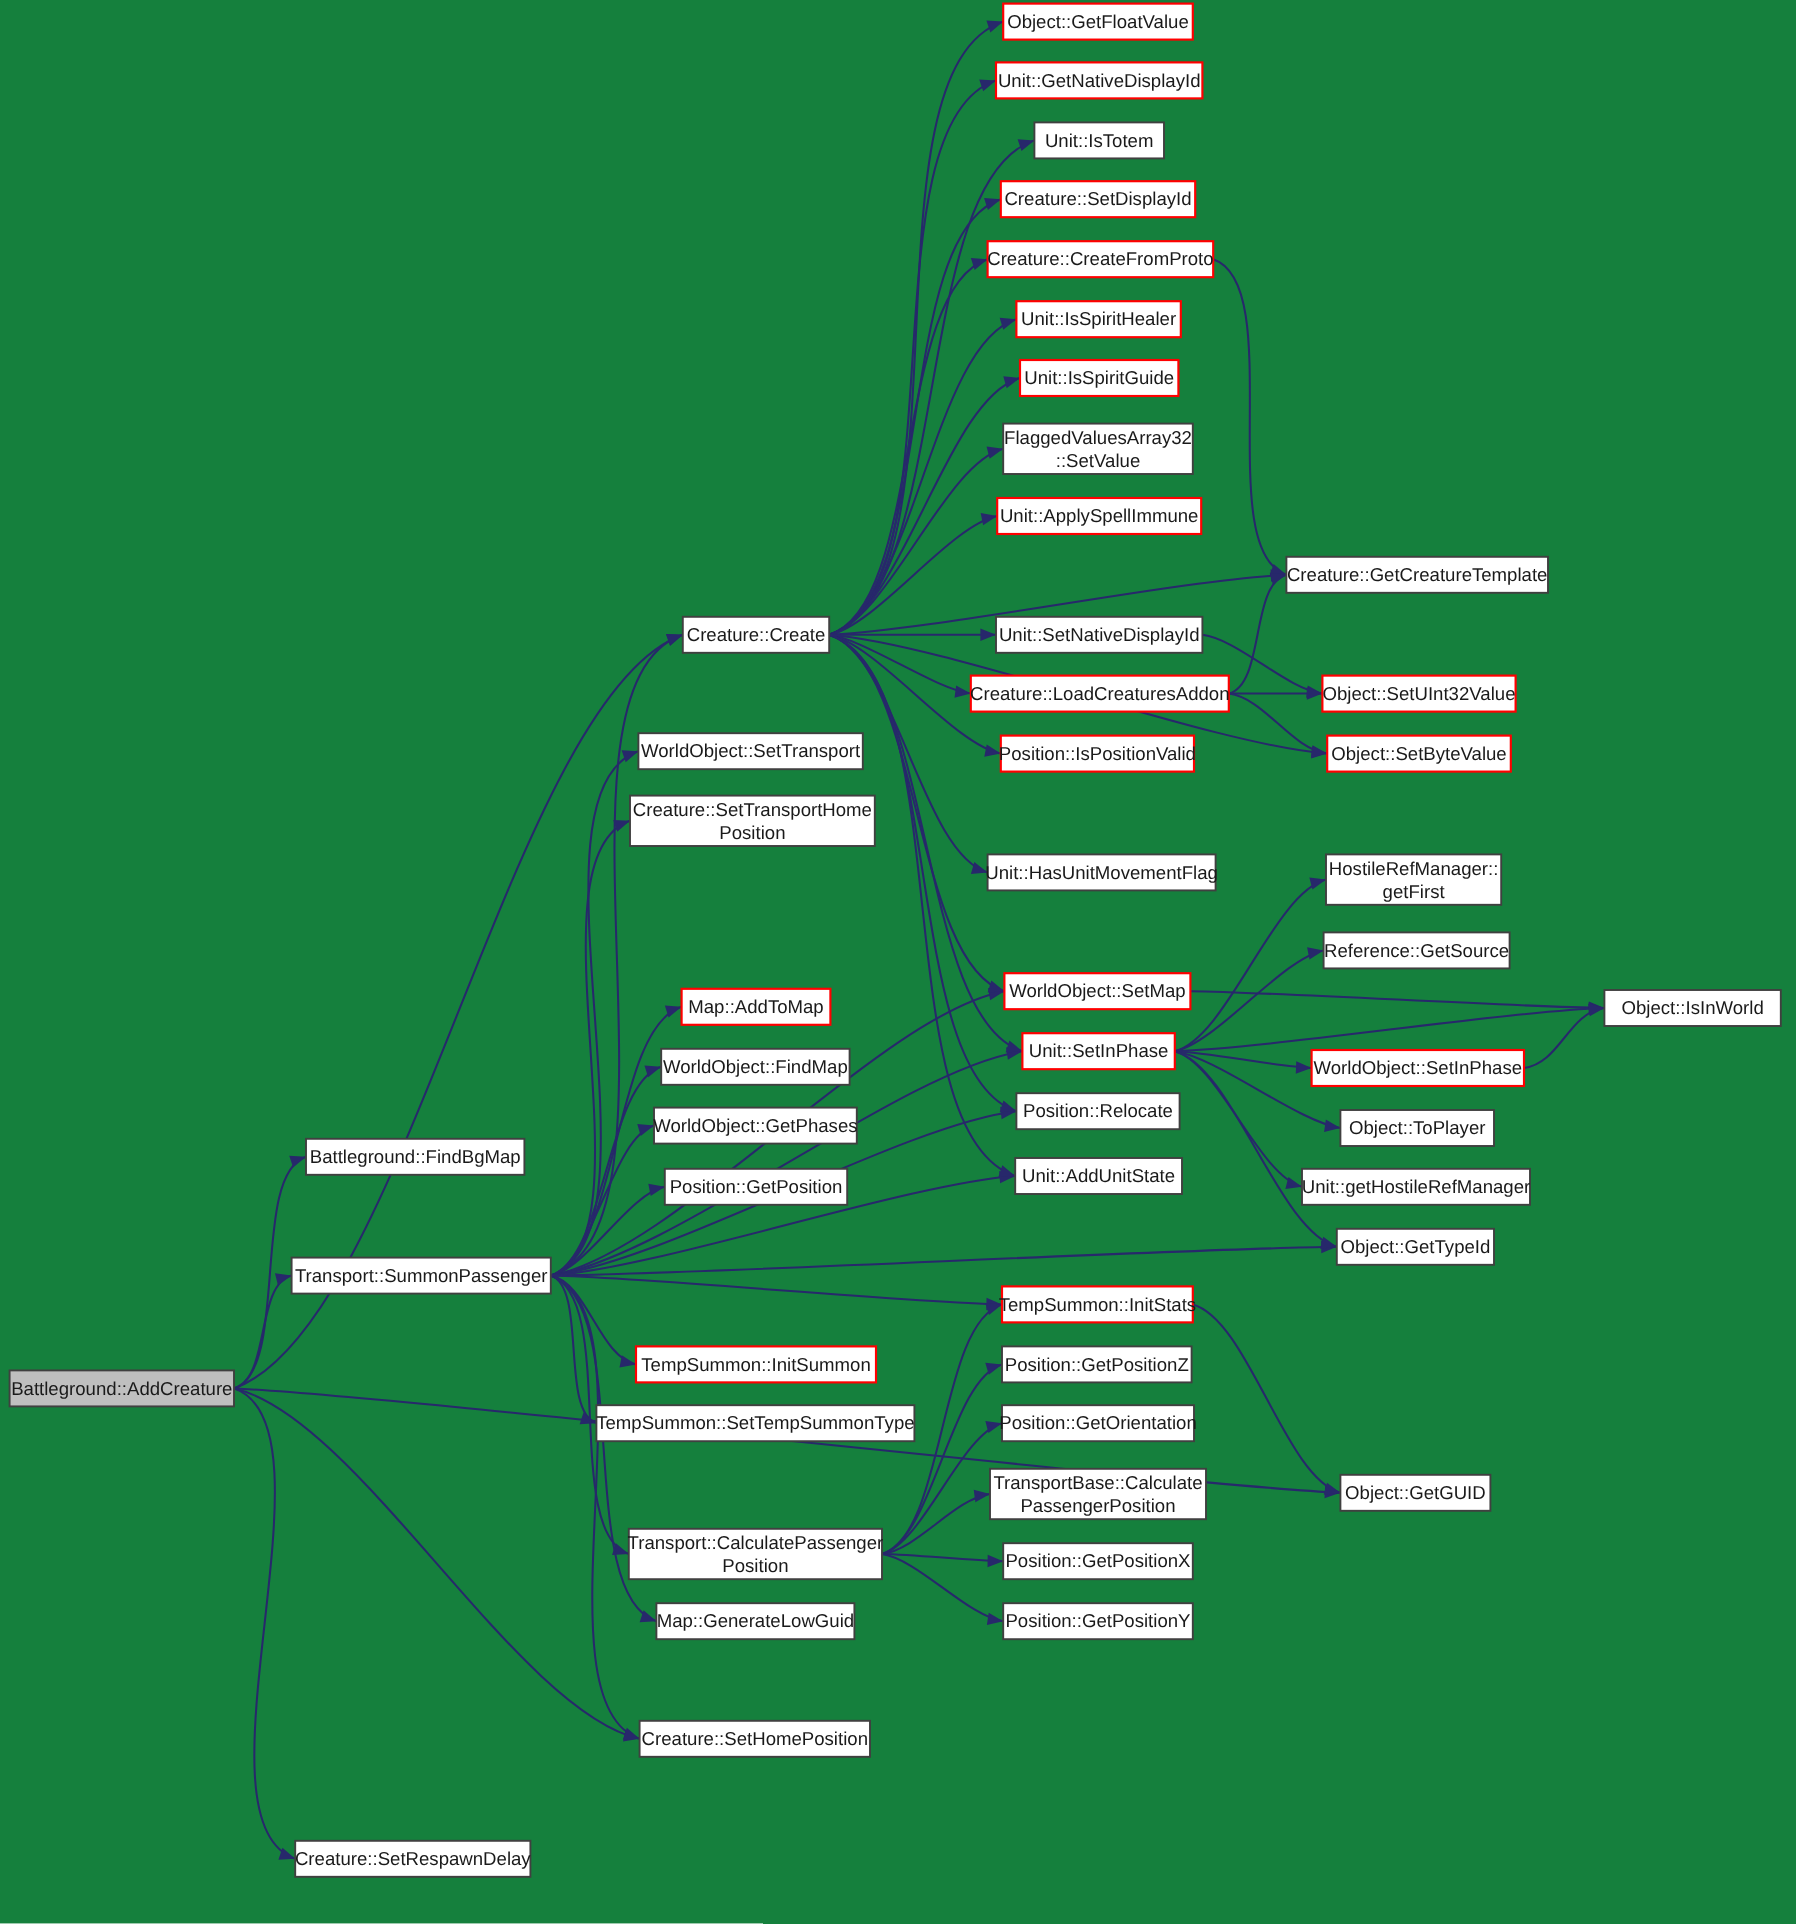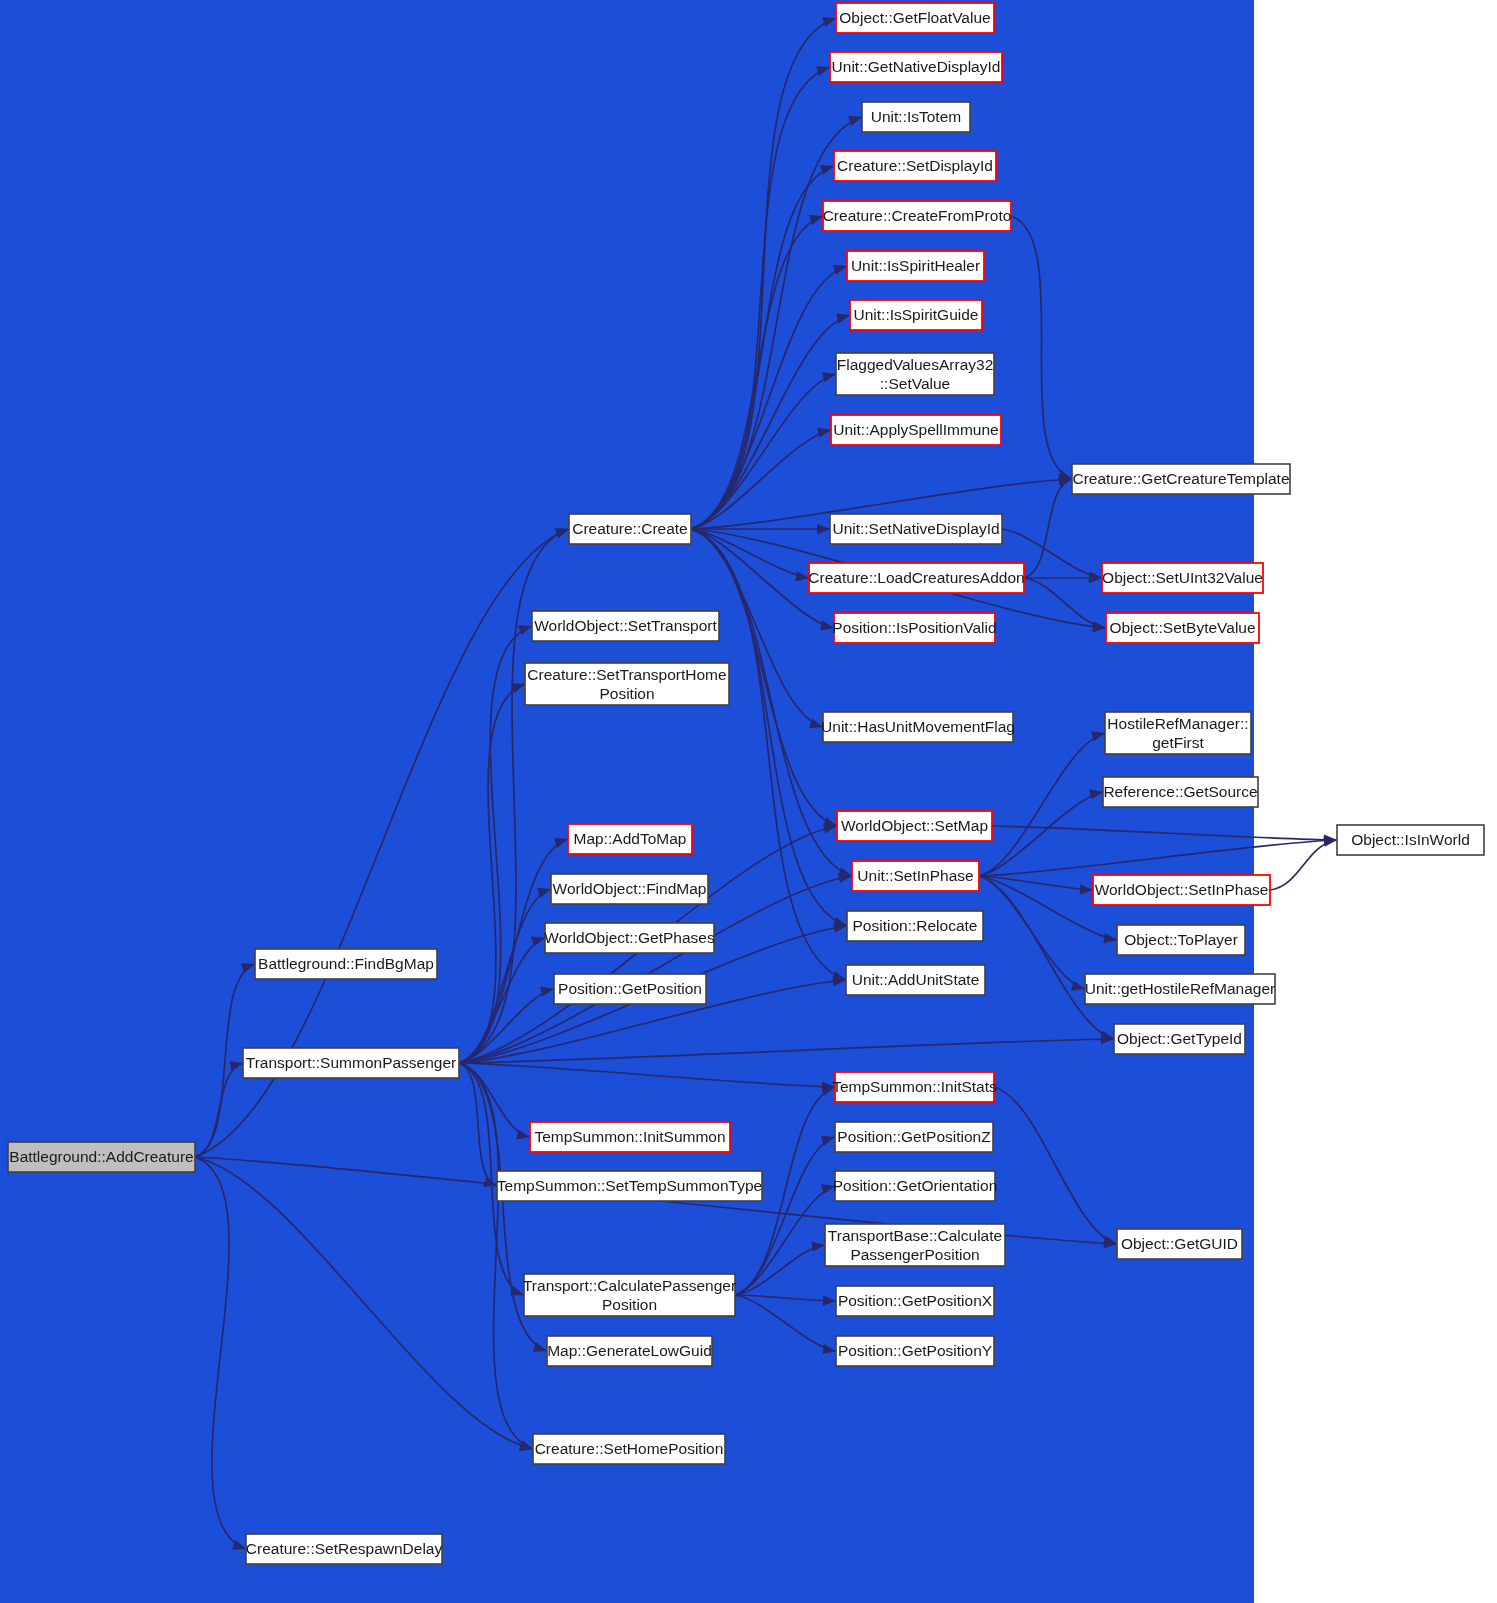--- a/index.html
+++ b/index.html
@@ -2,23 +2,23 @@
 <html><head>
 <meta charset="utf-8">
 <style>
   html, body {
     margin: 0;
     padding: 0;
     background: #ffffff;
   }
   #graph-root {
     position: relative;
-    width: 1254px;
+    width: 1497px;
     height: 1603px;
-    background: #1d4ed8;
+    background: #15803d;
     font-family: "Liberation Sans", sans-serif;
   }
   svg.callgraph {
     display: block;
     width: 1497px;
     height: 1603px;
   }
   .node-box {
     fill: #ffffff;
     stroke: #404040;

